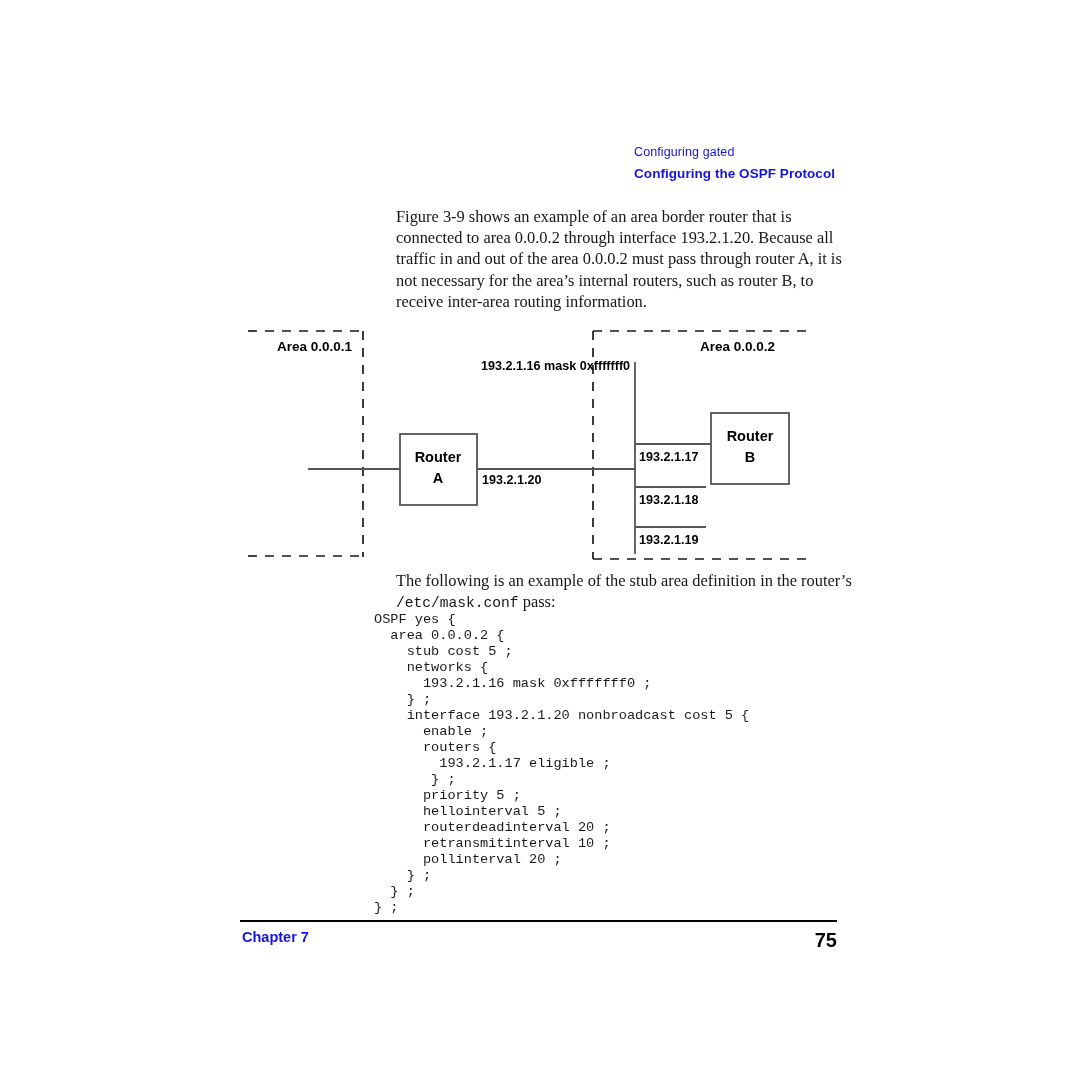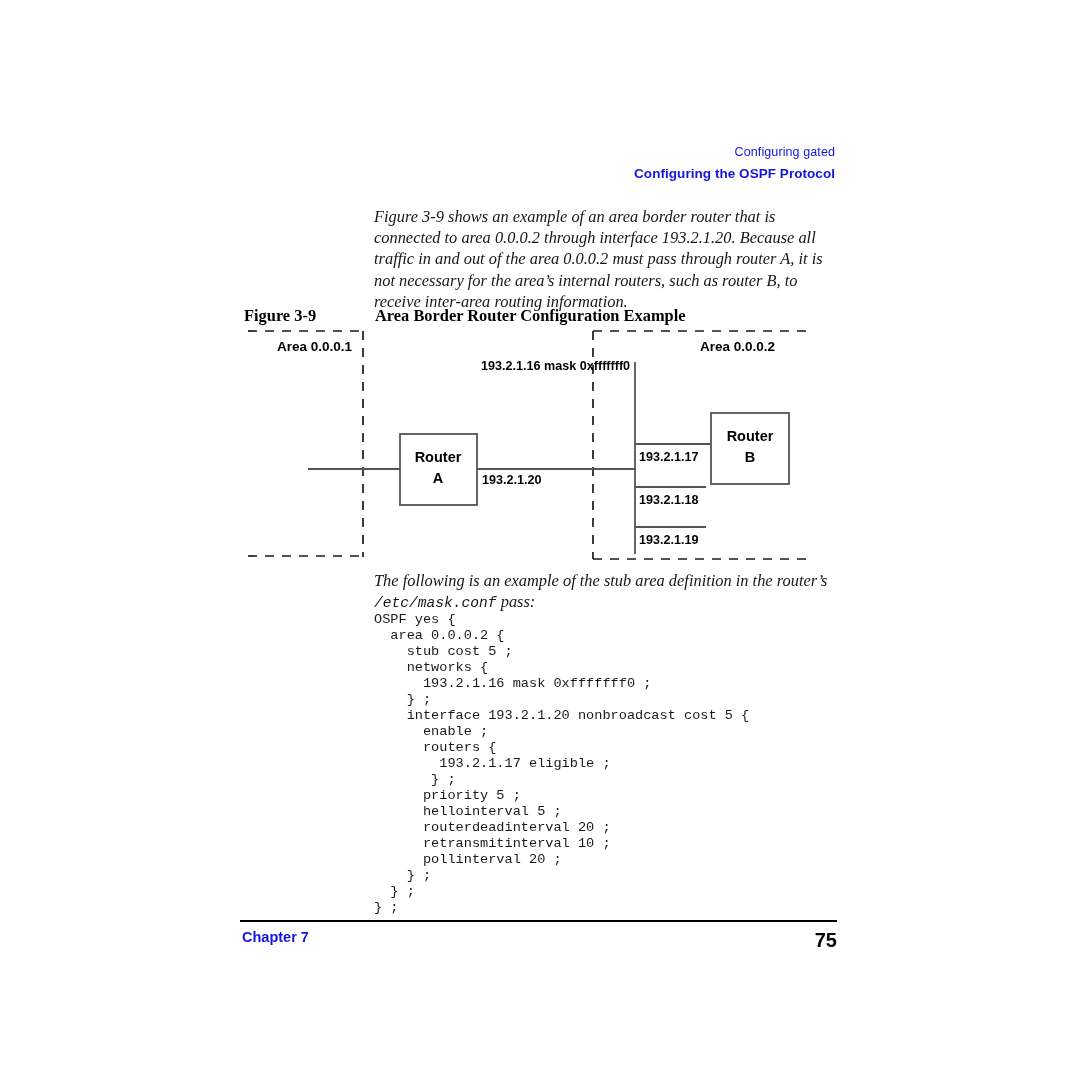--- a/index.html
+++ b/index.html
@@ -21,21 +21,21 @@
     left: 0; top: 0;
     width: 1080px;
     height: 1080px;
   }
 
   
   .runhead {
     position: absolute;
     right: 245px;
     top: 144px;
-    text-align: right;
+    text-align: left;
     font-family: "Liberation Sans", sans-serif;
     color: #1414e0;
     line-height: 1.38;
   }
   .runhead-line1 {
     font-size: 12.5px;
     font-weight: normal;
     letter-spacing: 0.1px;
     display: block;
   }
@@ -43,23 +43,22 @@
     font-size: 13.5px;
     font-weight: bold;
     letter-spacing: 0.05px;
     display: block;
     margin-top: 4px;
   }
 
   
   .body-col {
     position: absolute;
-    left: 374px;
+    left: 396px;
     width: 463px;
-    font-style: italic;
   }
   p.para {
     margin: 0;
     font-size: 16.4px;
     line-height: 21.2px;
     text-align: left;
     color: #161616;
   }
   #intro-para { top: 206px; }
   #stub-para  { top: 570px; }
@@ -157,23 +156,20 @@
 
   <div class="runhead">
     <span class="runhead-line1">Configuring gated</span>
     <span class="runhead-line2">Configuring the OSPF Protocol</span>
   </div>
 
   <div class="body-col" id="intro-para" style="top:206px;">
     <p class="para">Figure 3-9 shows an example of an area border router that is connected to area 0.0.0.2 through interface 193.2.1.20. Because all traffic in and out of the area 0.0.0.2 must pass through router A, it is not necessary for the area’s internal routers, such as router B, to receive inter-area routing information.</p>
   </div>
 
-  <div class="fig-caption">
-    <span class="fig-num">Figure 3-9</span><span>Area Border Router Configuration Example</span>
-  </div>
 
   <div class="figure">
     <svg width="610" height="245" viewBox="0 0 610 245" xmlns="http://www.w3.org/2000/svg">
 
       <g stroke="#1a1a1a" stroke-width="1.7" stroke-dasharray="9,8" fill="none">
         <path d="M 8 6 L 123 6"></path>
         <path d="M 123 6 L 123 232"></path>
         <path d="M 8 231 L 123 231"></path>
       </g>
 

